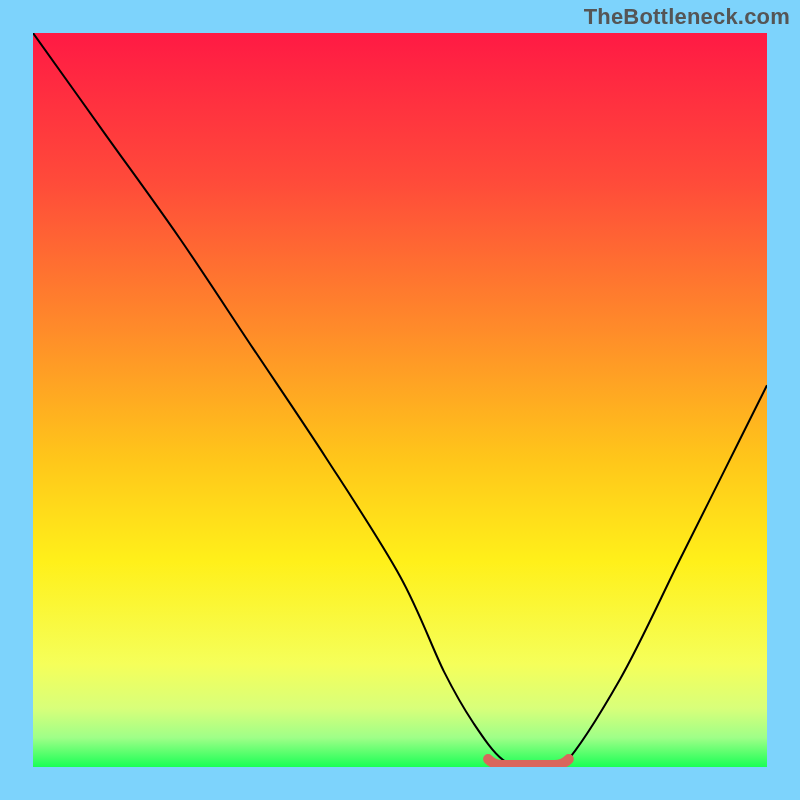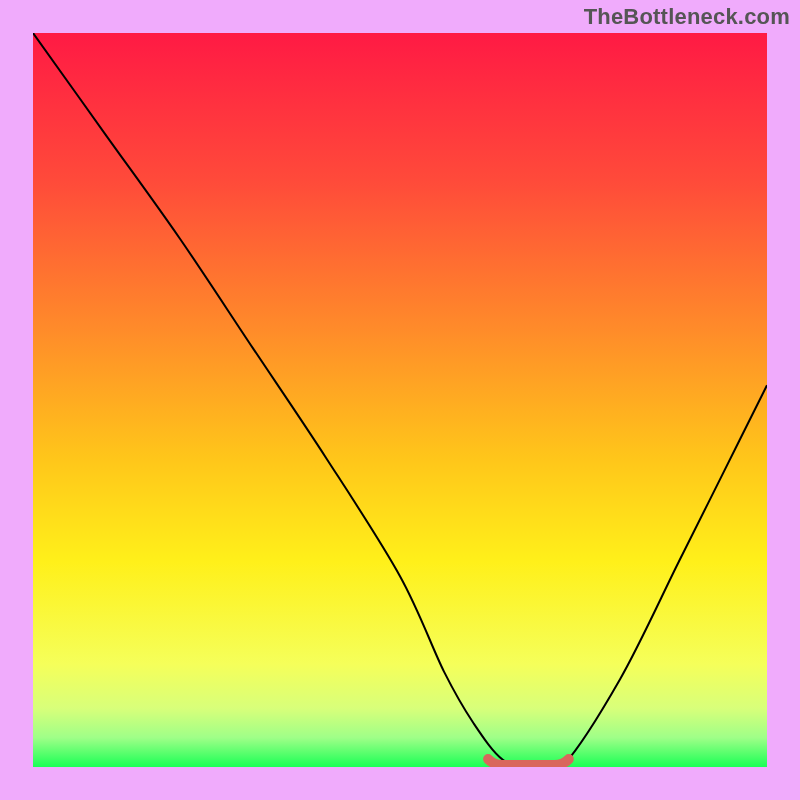--- a/index.html
+++ b/index.html
@@ -8,21 +8,21 @@
     width: 800px;
     height: 800px;
     background: #000;
     font-family: Arial, Helvetica, sans-serif;
     overflow: hidden;
   }
   .frame {
     position: relative;
     width: 800px;
     height: 800px;
-    background: #f0abfc;
+    background: #7dd3fc;
   }
   .watermark {
     position: absolute;
     top: 4px;
     right: 10px;
     color: #555;
     font-size: 22px;
     font-weight: 600;
     letter-spacing: 0.2px;
     z-index: 10;

